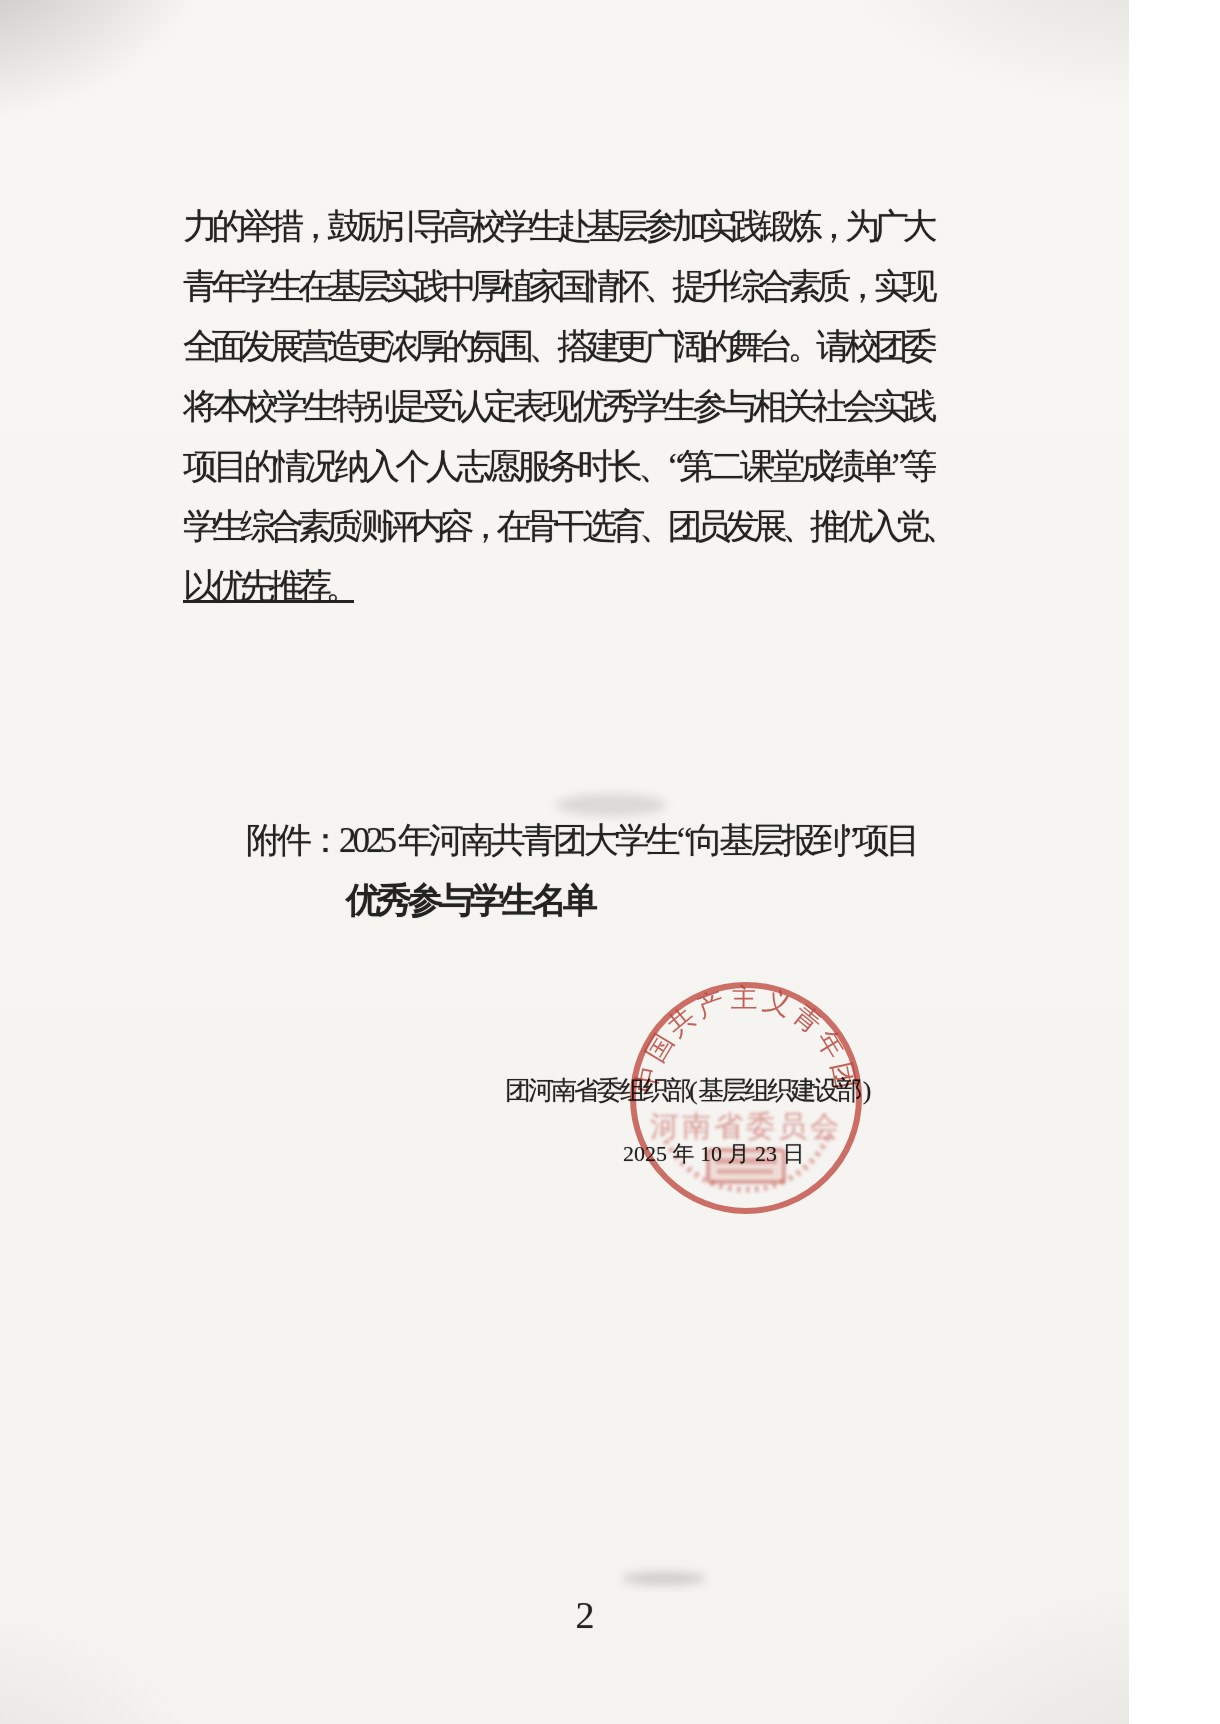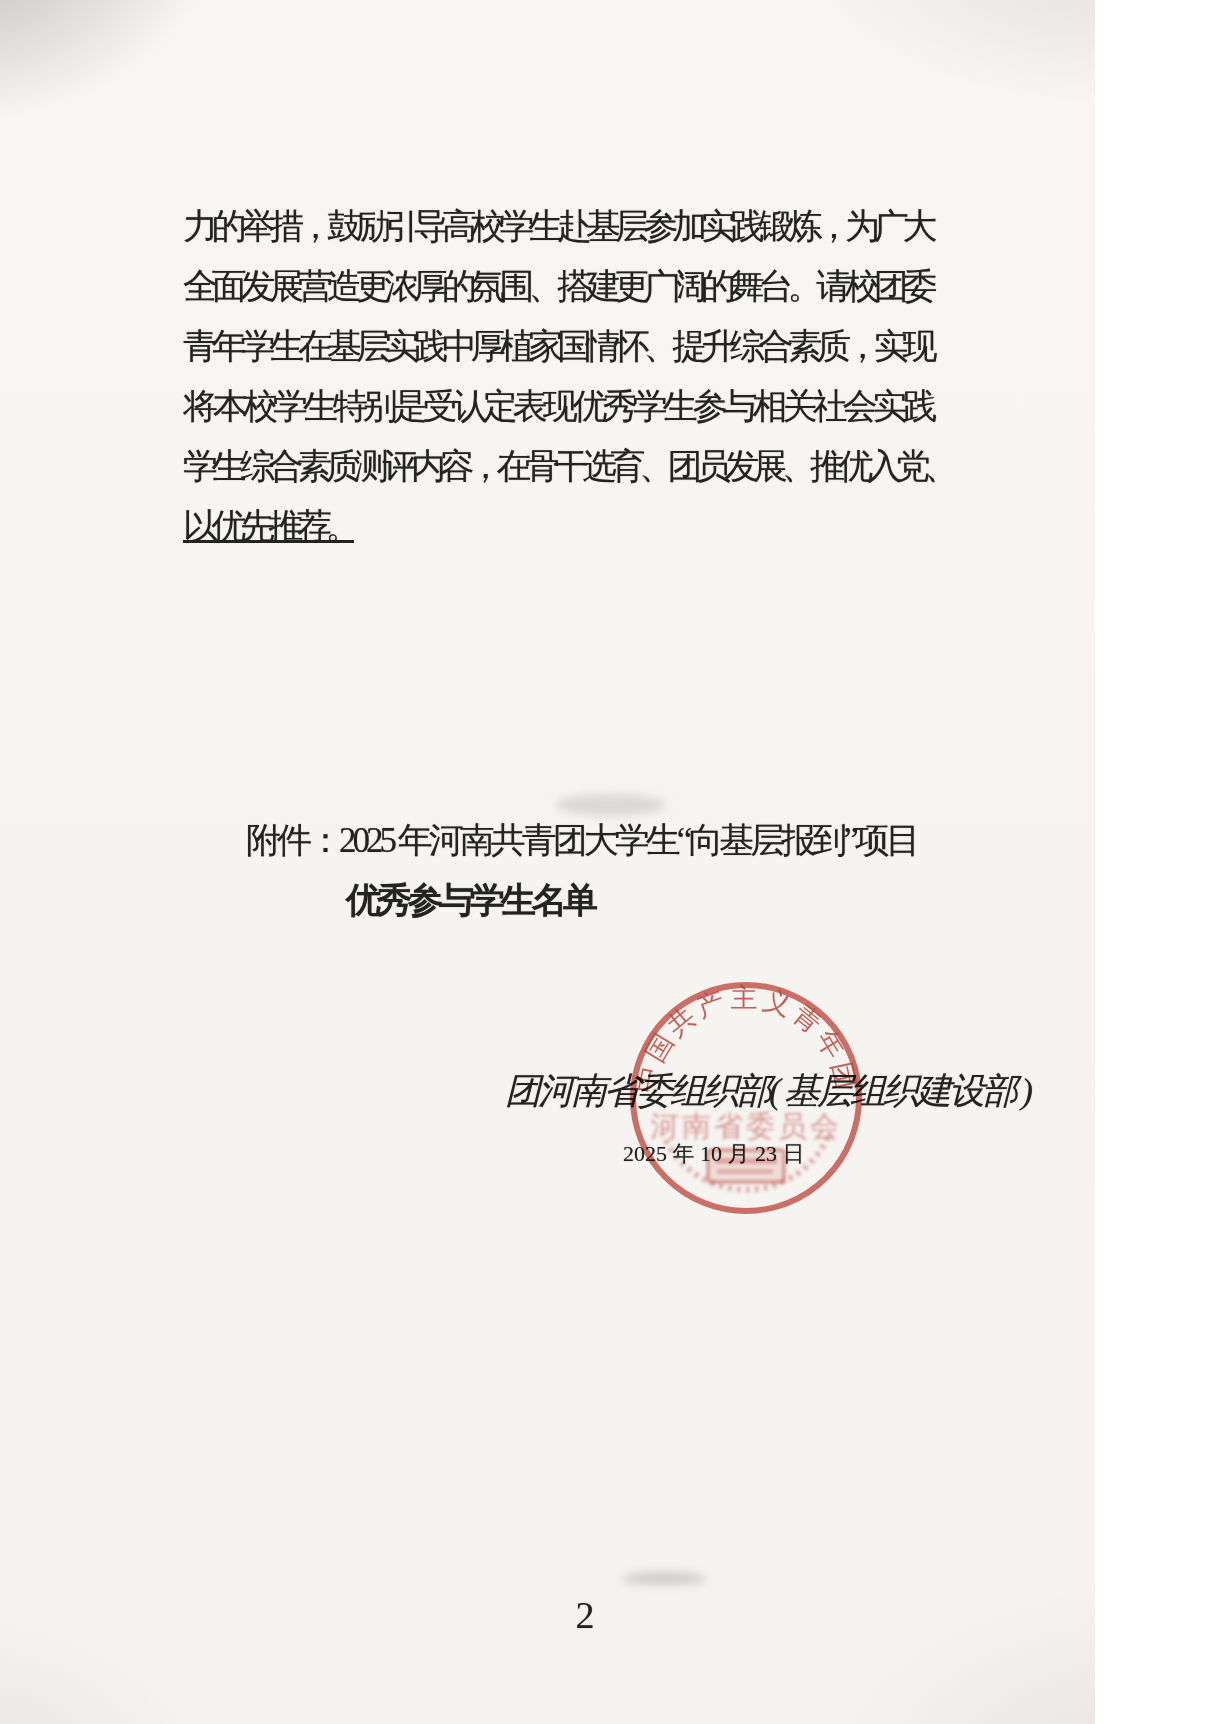--- a/index.html
+++ b/index.html
@@ -14,20 +14,21 @@
     width: 1095px;
     height: 1724px;
     overflow: hidden;
     color: #232321;
     background:
       radial-gradient(430px 310px at -50px -70px, rgba(84,80,76,0.38), rgba(84,80,76,0) 62%),
       radial-gradient(520px 270px at 103% -4%, rgba(120,117,112,0.20), rgba(120,117,112,0) 65%),
       radial-gradient(420px 300px at -4% 104%, rgba(130,127,122,0.14), rgba(0,0,0,0) 60%),
       radial-gradient(520px 320px at 104% 103%, rgba(130,127,122,0.13), rgba(0,0,0,0) 60%),
       linear-gradient(#f7f6f3, #f4f3f0);
+    padding-left: 34px;
   }
   .body-text {
     position: absolute;
     left: 183px;
     top: 197px;
     width: 748px;
     font-size: 35px;
     line-height: 60px;
     letter-spacing: -6.5px;
     text-shadow: 0 0 1px rgba(35,35,33,0.55);
@@ -52,26 +53,25 @@
     text-shadow: 0 0 1px rgba(35,35,33,0.5);
   }
   .attachment .att-line2 {
     padding-left: 100px;
     font-weight: bold;
   }
   .signature {
     position: absolute;
     left: 505px;
     top: 1062px;
-    font-size: 36px;
+    font-size: 26px;
     line-height: 58px;
     letter-spacing: -3px;
     white-space: nowrap;
     text-shadow: 0 0 1px rgba(35,35,33,0.5);
-    font-style: italic;
   }
   .date {
     position: absolute;
     left: 623px;
     top: 1125px;
     font-size: 22px;
     line-height: 58px;
     letter-spacing: 0px;
     white-space: nowrap;
     text-shadow: 0 0 1px rgba(35,35,33,0.5);
@@ -112,23 +112,24 @@
 </head>
 <body>
 
 <div class="page">
 
   <div class="smudge s1"></div>
   <div class="smudge s2"></div>
 
   <div class="body-text">
     <div class="line">力的举措，鼓励引导高校学生赴基层参加实践锻炼，为广大</div>
+    <div class="line">青年学生在基层实践中厚植家国情怀、提升综合素质，实现</div>
     <div class="line">全面发展营造更浓厚的氛围、搭建更广阔的舞台。请校团委</div>
-    <div class="line">青年学生在基层实践中厚植家国情怀、提升综合素质，实现</div>
     <div class="line">将本校学生特别是受认定表现优秀学生参与相关社会实践</div>
+    <div class="line">项目的情况纳入个人志愿服务时长、“第二课堂成绩单”等</div>
     <div class="line">学生综合素质测评内容，在骨干选育、团员发展、推优入党、</div>
     <div class="line last">以优先推荐。</div>
   </div>
 
   <div class="attachment">
     <div class="att-line1">附件：2025 年河南共青团大学生“向基层报到”项目</div>
     <div class="att-line2">优秀参与学生名单</div>
   </div>
 
   <div class="signature">团河南省委组织部( 基层组织建设部 )</div>

